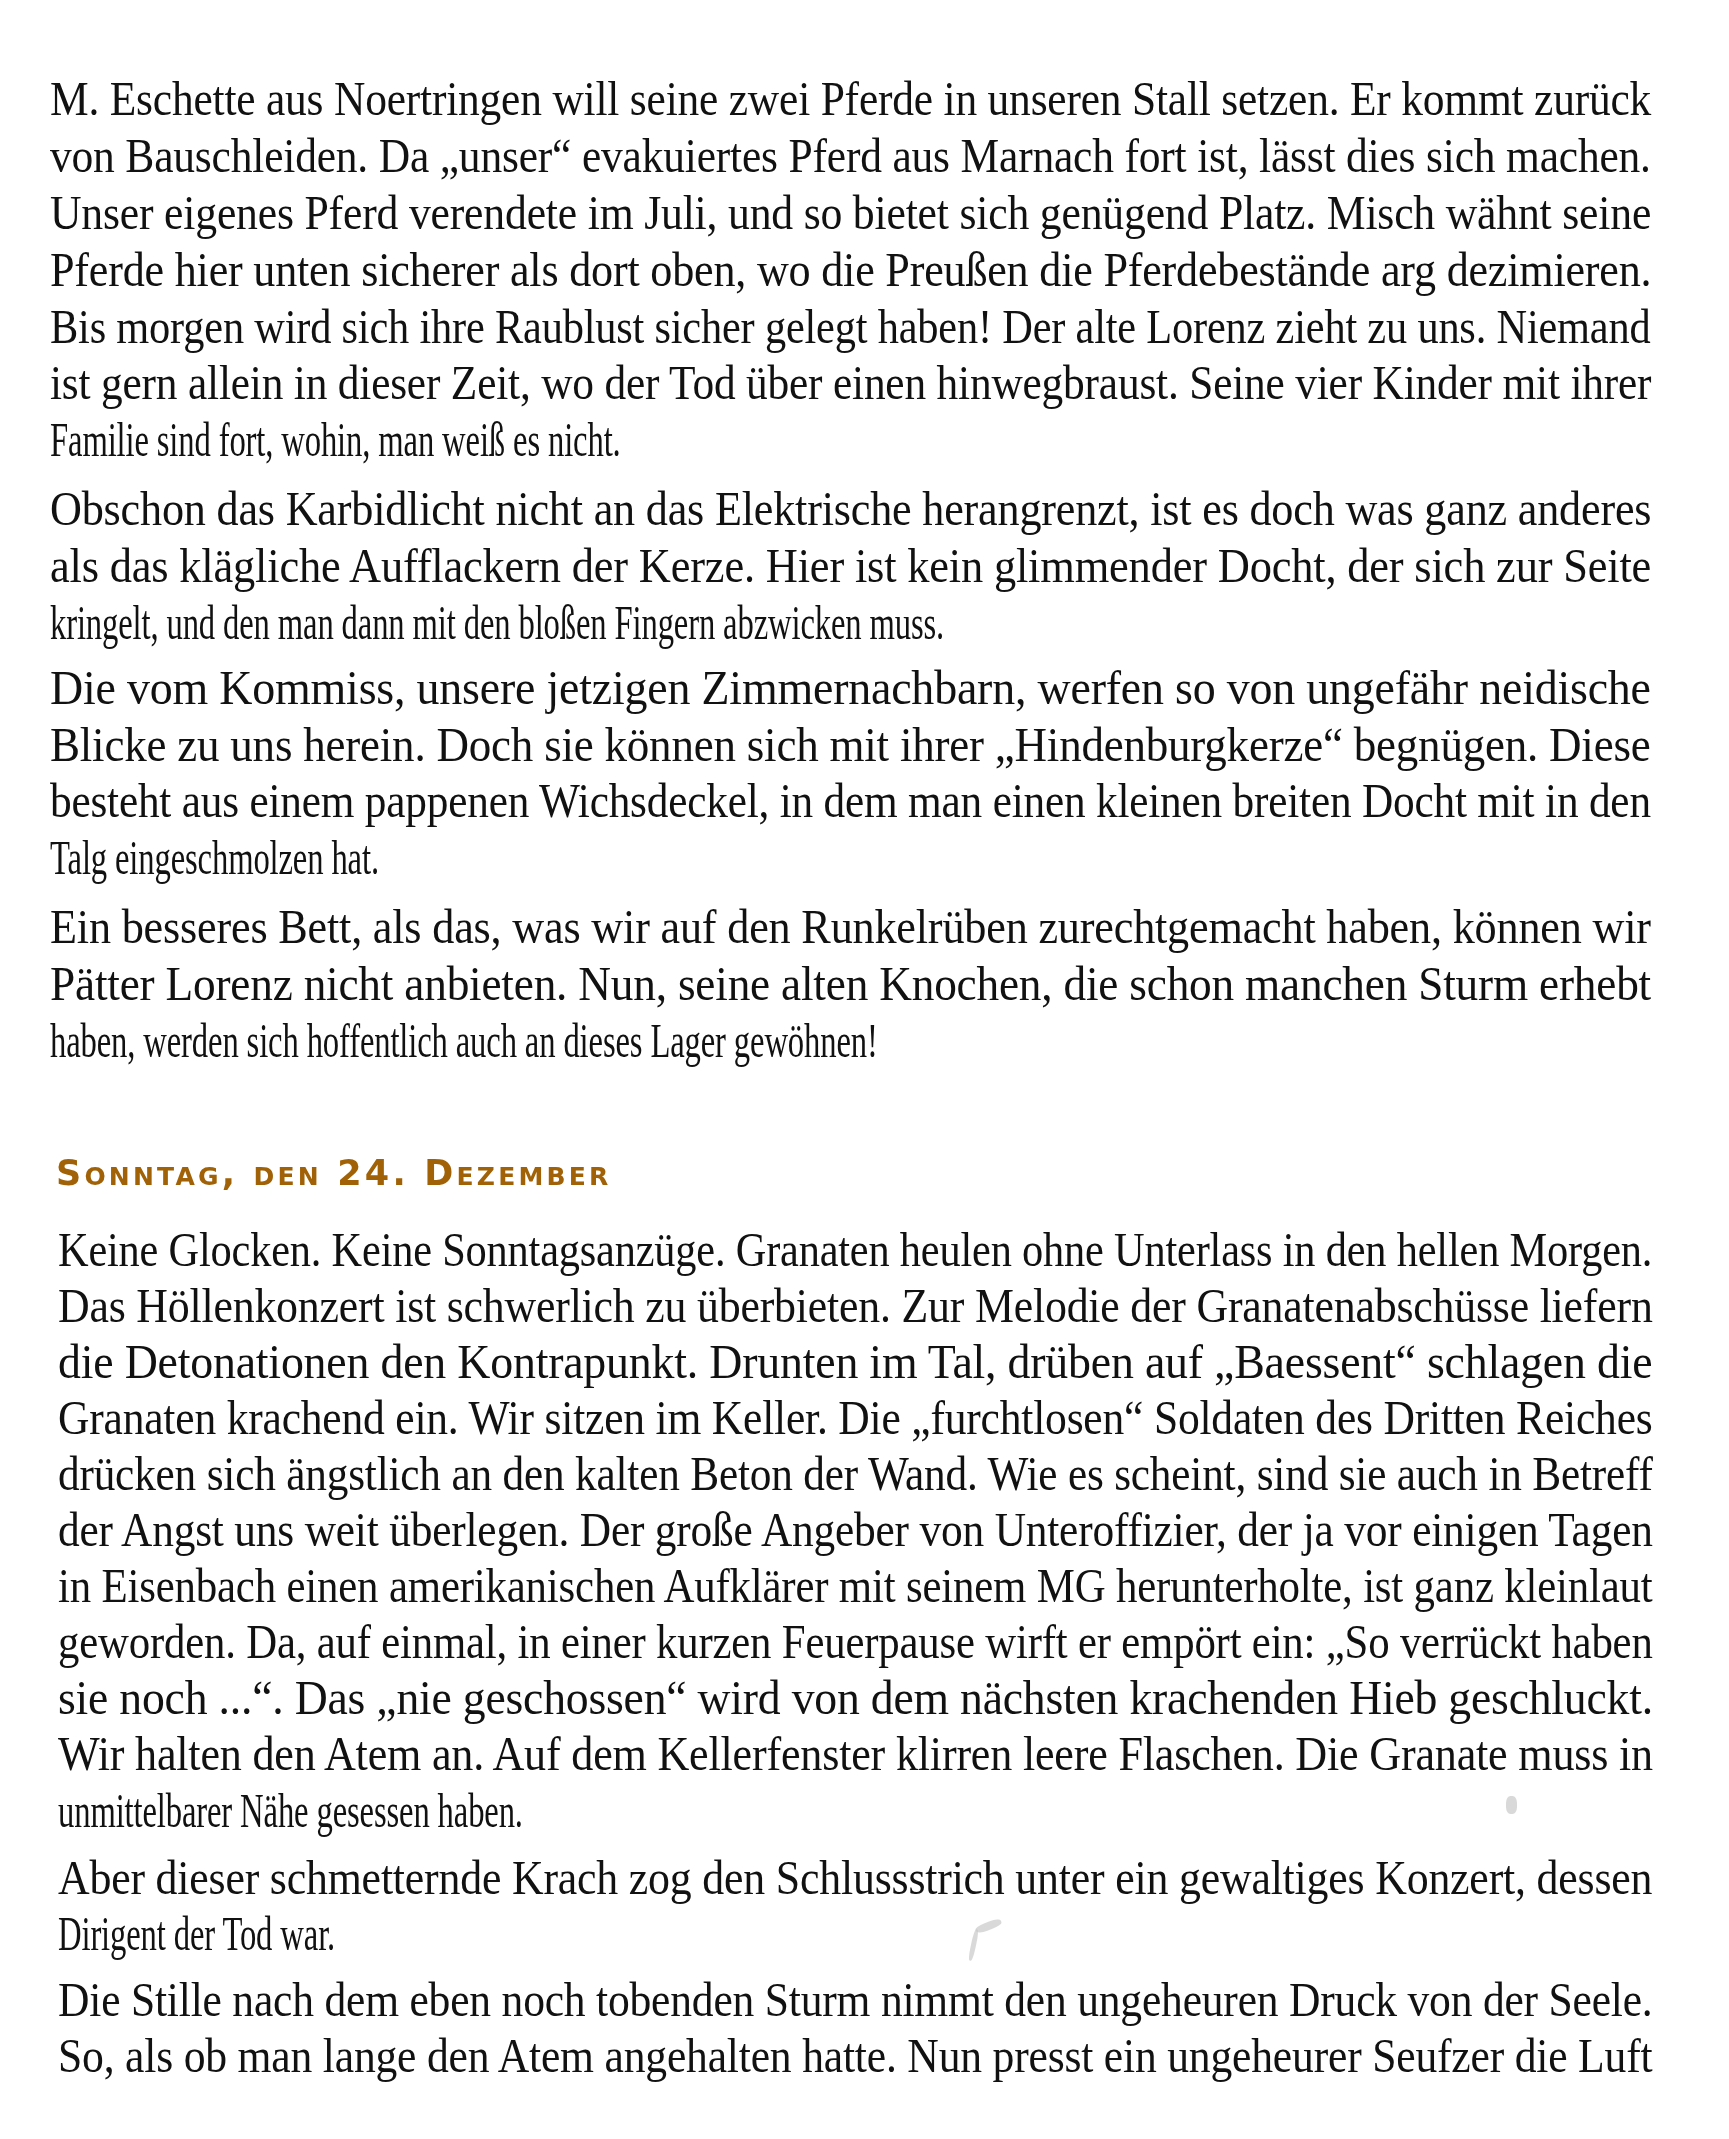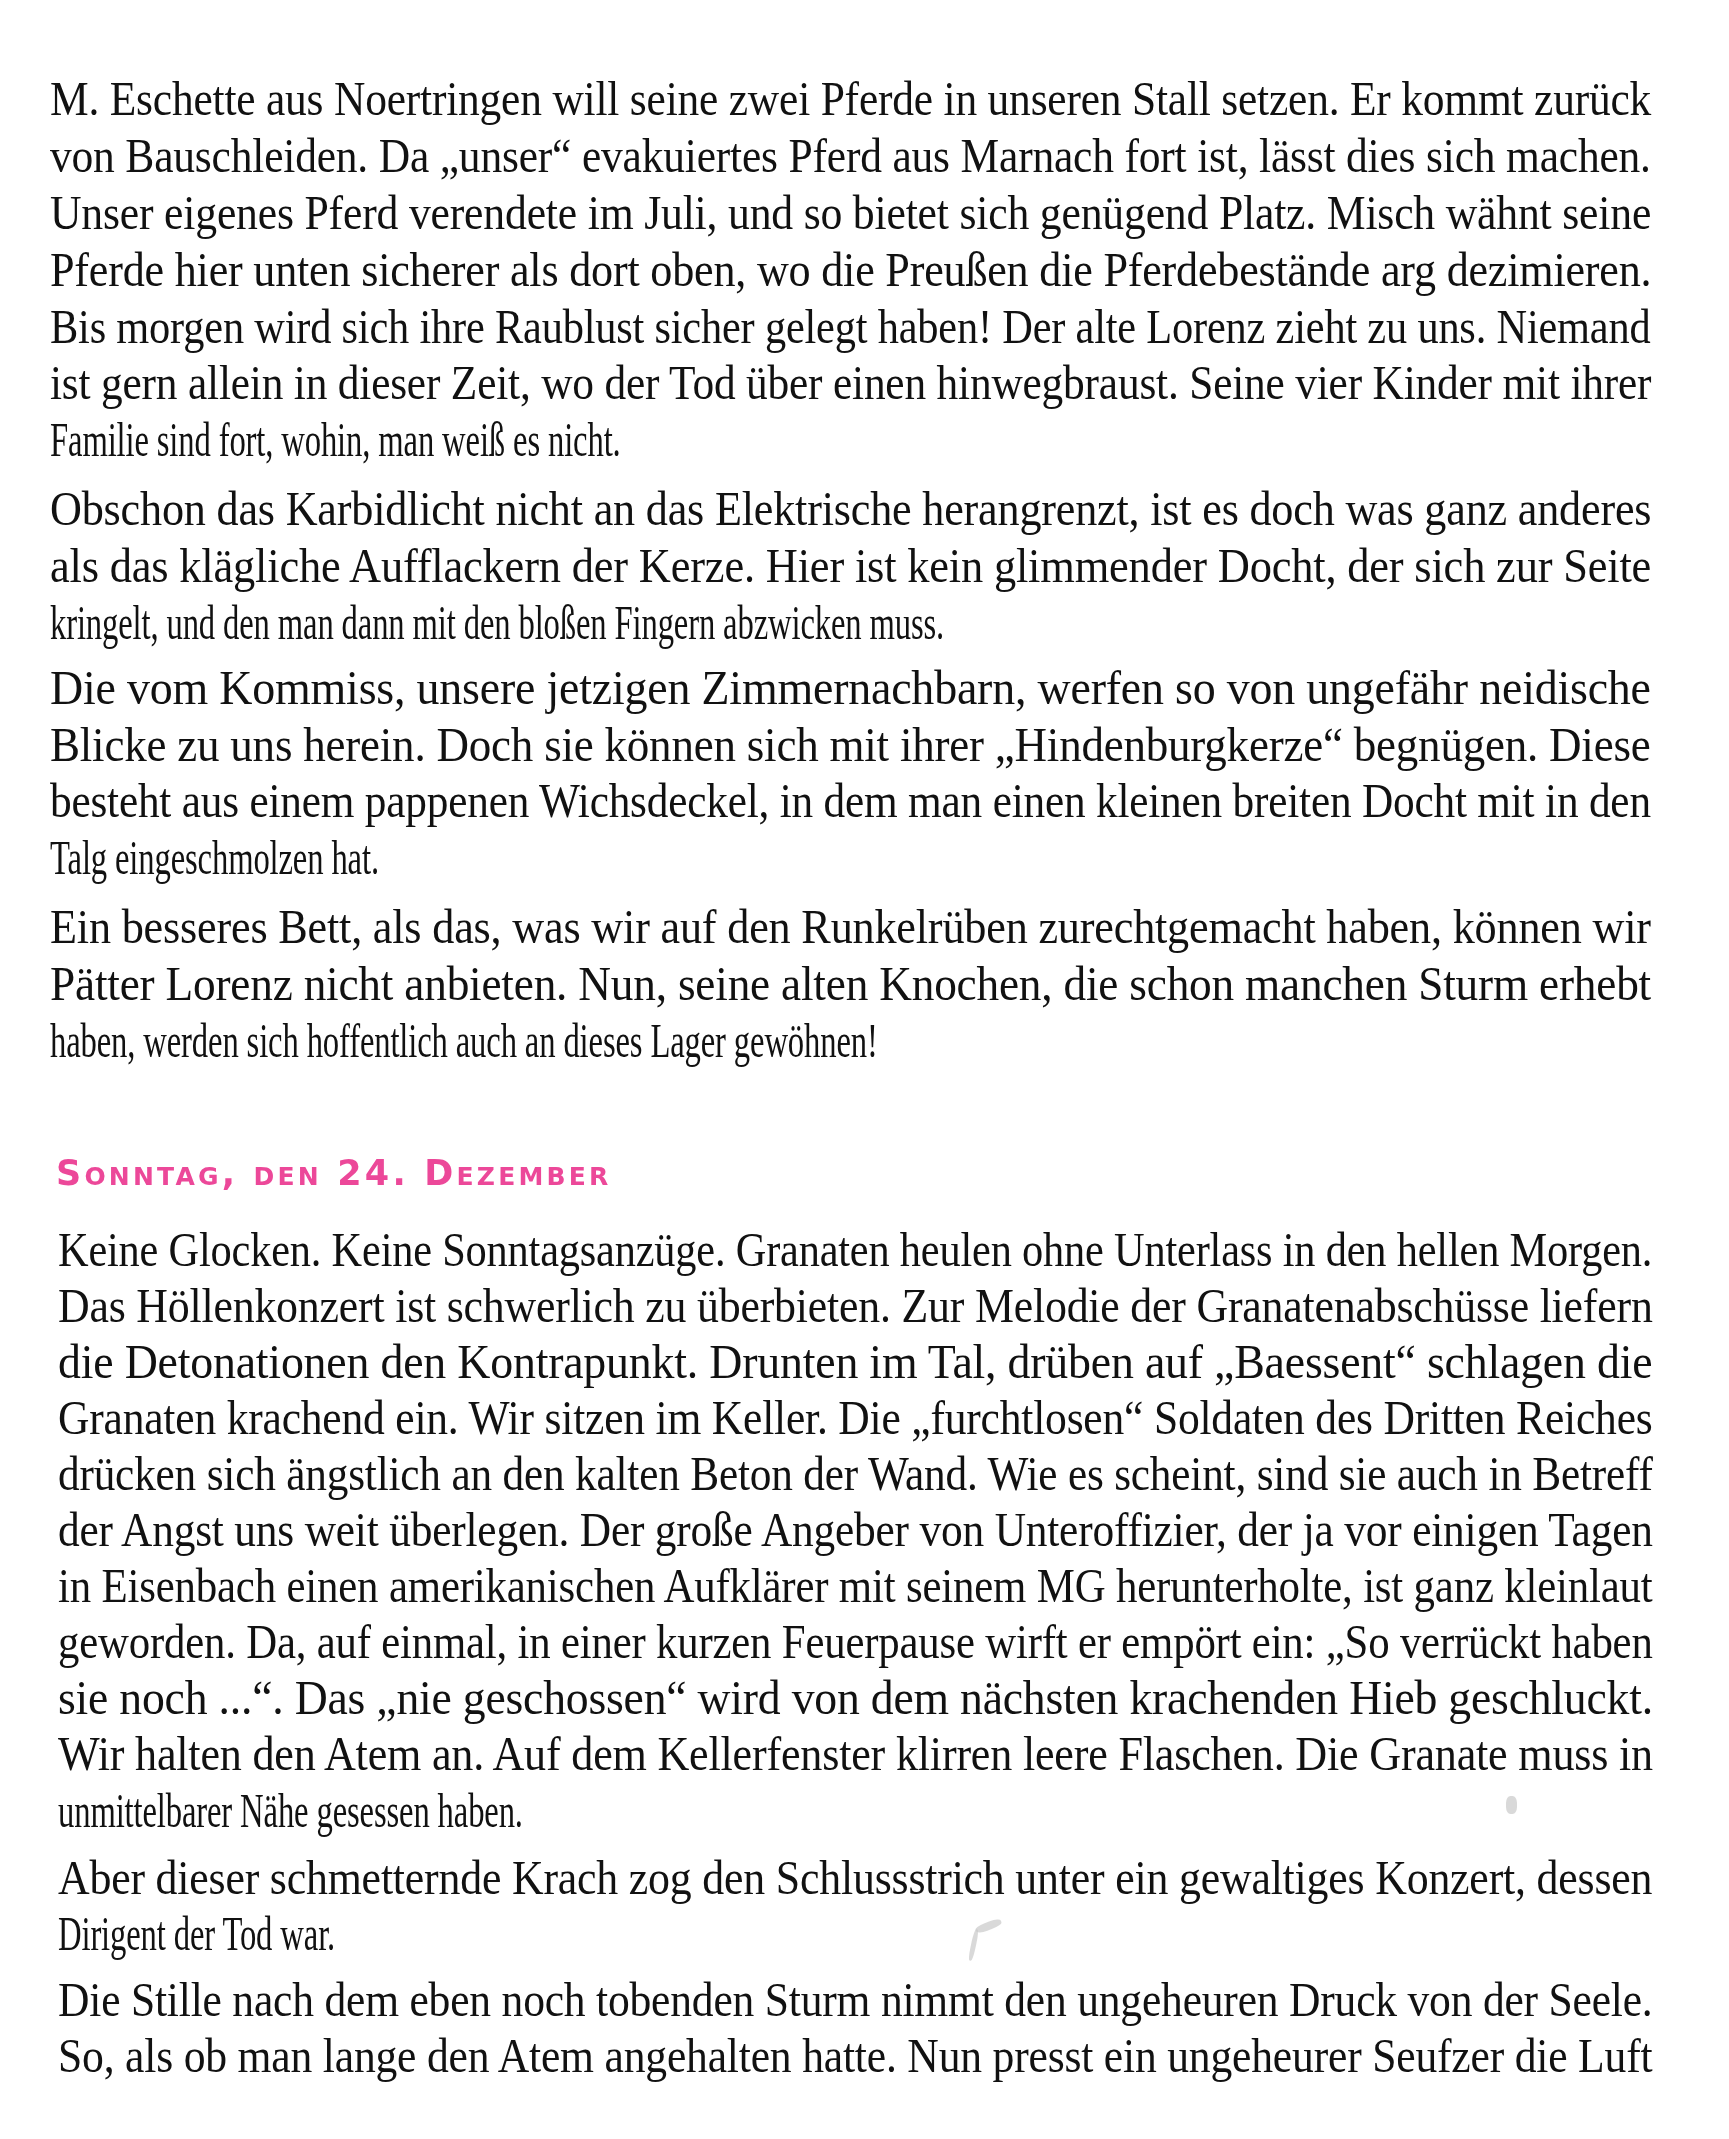--- a/index.html
+++ b/index.html
@@ -34,21 +34,21 @@
   .heading {
     position: absolute;
     left: 56px;
     top: 1153px;
     font-family: "DejaVu Sans", "Liberation Sans", sans-serif;
     font-weight: bold;
     font-variant: small-caps;
     font-size: 35px;
     letter-spacing: 3.2px;
     white-space: nowrap;
-    color: #ec4899;
+    color: #a16207;
   }
   .smudge {
     position: absolute;
     background: #c9c9c9;
     opacity: 0.7;
     border-radius: 40%;
   }
 </style>
 </head>
 <body>

